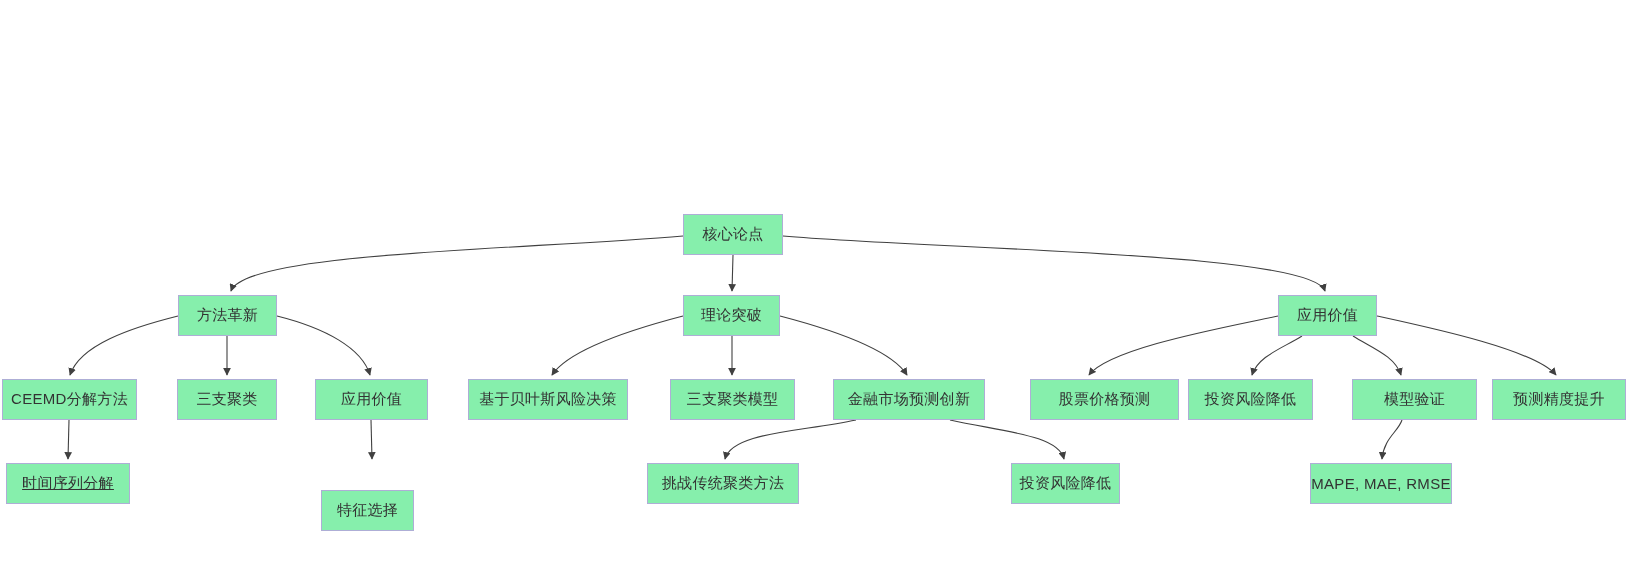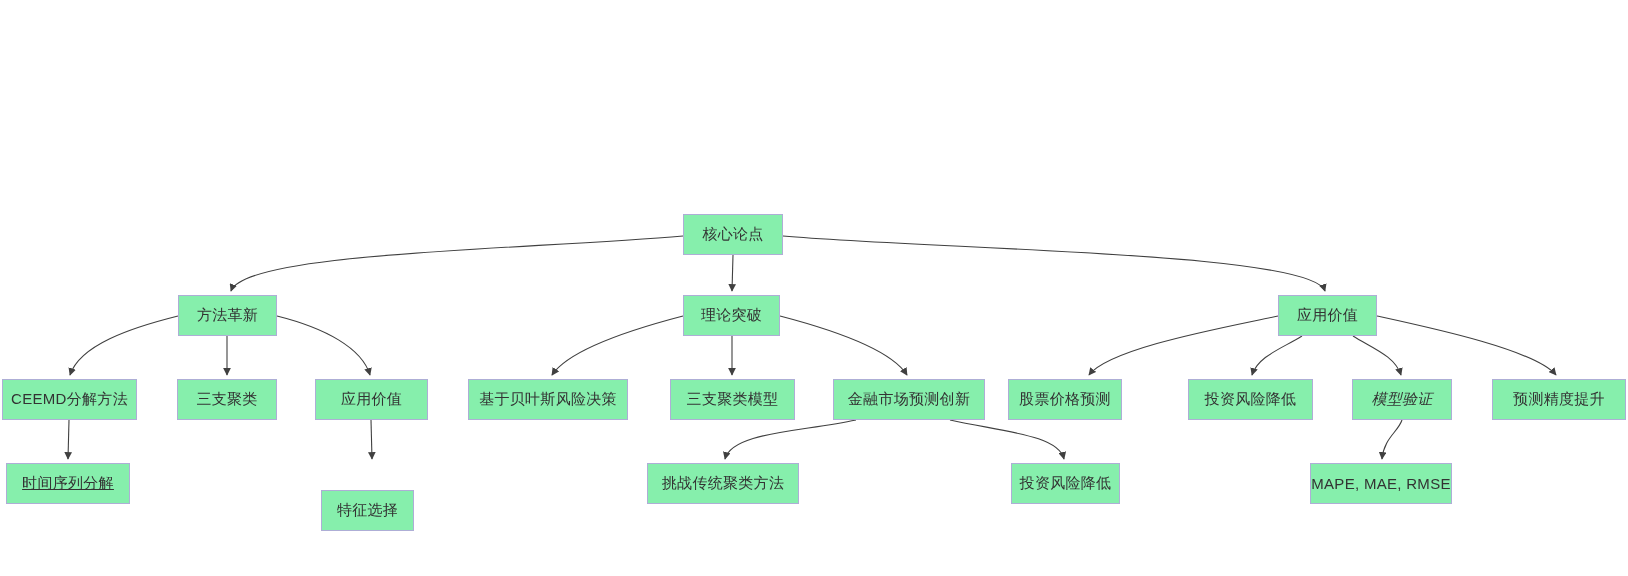--- a/index.html
+++ b/index.html
@@ -94,27 +94,27 @@
     </div>
   <div class="node" style="left:468px; top:379px; width:160px;">
       <span>基于贝叶斯风险决策</span>
     </div>
   <div class="node" style="left:670px; top:379px; width:125px;">
       <span>三支聚类模型</span>
     </div>
   <div class="node" style="left:833px; top:379px; width:152px;">
       <span>金融市场预测创新</span>
     </div>
-  <div class="node" style="left:1008px; top:379px; width:114px;">
+  <div class="node" style="left:1030px; top:379px; width:149px;">
       <span>股票价格预测</span>
     </div>
   <div class="node" style="left:1188px; top:379px; width:125px;">
       <span>投资风险降低</span>
     </div>
-  <div class="node" style="left:1352px; top:379px; width:100px;font-style:italic;">
+  <div class="node" style="left:1352px; top:379px; width:125px;">
       <span>模型验证</span>
     </div>
   <div class="node" style="left:1492px; top:379px; width:134px;">
       <span>预测精度提升</span>
     </div>
 
   <div class="node" style="left:6px; top:463px; width:124px;text-decoration:underline;">
       <span>时间序列分解</span>
     </div>
   <div class="node" style="left:321px; top:490px; width:93px;">

